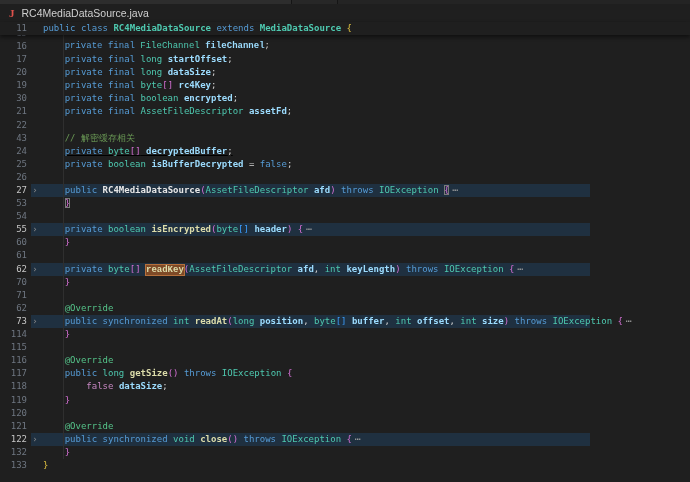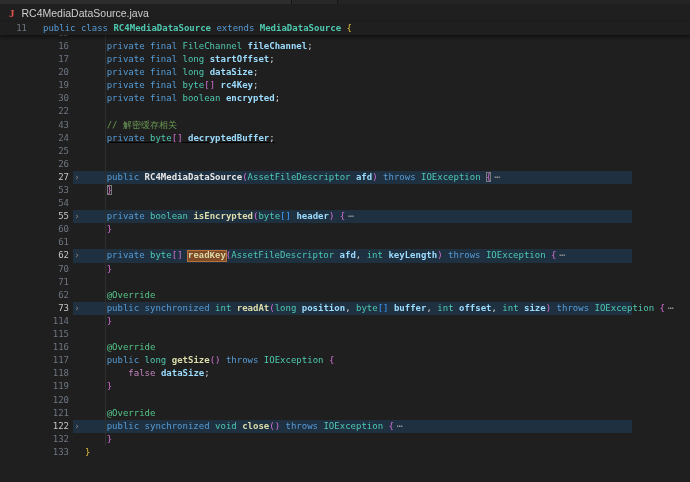--- a/index.html
+++ b/index.html
@@ -12,21 +12,21 @@
   .tabstrip .seg2{width:45px;background:var(--strip_seg2);}
   .tabstrip .seg3{flex:1;background:var(--strip_seg3);}
   
   .breadcrumb{position:absolute;top:4px;left:0;width:690px;height:18px;display:flex;
               align-items:center;background:var(--editor_bg);
               font-family:"Liberation Sans",sans-serif;}
   .jicon{margin-left:9px;color:var(--java_icon);font-weight:bold;font-size:11px;
          font-family:"Liberation Serif",serif;line-height:18px;}
   .fname{margin-left:7px;color:var(--breadcrumb_text);font-size:10.5px;}
   
-  .rows{position:absolute;top:26.9px;left:10px;width:590px;padding-left:32px;}
+  .rows{position:absolute;top:26.9px;left:0;width:590px;}
   .row{position:relative;height:13.1px;line-height:13.1px;font-size:9px;display:flex;}
   .band{position:absolute;left:31px;right:0;top:0;bottom:0;background:var(--line_highlight);}
   .num{position:relative;width:27px;flex:0 0 27px;text-align:right;color:var(--line_num);}
   .row.hl .num{color:var(--line_num_active);}
   .foldcol{position:relative;width:16px;flex:0 0 16px;text-align:center;
            color:var(--chevron);font-size:9px;}
   .code{position:relative;white-space:pre;}
   .guide{position:absolute;left:63px;top:0;bottom:0;width:1px;background:var(--guide);}
   .tok{white-space:pre;}
   .tok-k{color:var(--kw);} .tok-c{color:var(--ctrl);}
@@ -65,21 +65,21 @@
       <div class="row">
         <div class="num">15</div>
         <div class="foldcol"></div>
         <div class="guide"></div>
         <div class="code" style="padding-left: 21.68px;"></div>
       </div>
       <div class="row">
         <div class="num">16</div>
         <div class="foldcol"></div>
         <div class="guide"></div>
-        <div class="code" style="padding-left: 21.68px;"><span class="tok tok-k">private final </span><span class="tok tok-t">FileChannel</span><span class="tok tok-p"> </span><span class="tok tok-v">fileChannel</span><span class="tok tok-p">;</span></div>
+        <div class="code" style="padding-left: 21.68px; font-family: Liberation Mono, monospace;"><span class="tok tok-k">private final </span><span class="tok tok-t">FileChannel</span><span class="tok tok-p"> </span><span class="tok tok-v">fileChannel</span><span class="tok tok-p">;</span></div>
       </div>
       <div class="row">
         <div class="num">17</div>
         <div class="foldcol"></div>
         <div class="guide"></div>
         <div class="code" style="padding-left: 21.68px;"><span class="tok tok-k">private final </span><span class="tok tok-t">long</span><span class="tok tok-p"> </span><span class="tok tok-v">startOffset</span><span class="tok tok-p">;</span></div>
       </div>
       <div class="row">
         <div class="num">20</div>
         <div class="foldcol"></div>
@@ -92,20 +92,26 @@
         <div class="guide"></div>
         <div class="code" style="padding-left: 21.68px;"><span class="tok tok-k">private final </span><span class="tok tok-t">byte</span><span class="tok tok-b2">[]</span><span class="tok tok-p"> </span><span class="tok tok-v">rc4Key</span><span class="tok tok-p">;</span></div>
       </div>
       <div class="row">
         <div class="num">30</div>
         <div class="foldcol"></div>
         <div class="guide"></div>
         <div class="code" style="padding-left: 21.68px;"><span class="tok tok-k">private final </span><span class="tok tok-t">boolean</span><span class="tok tok-p"> </span><span class="tok tok-v">encrypted</span><span class="tok tok-p">;</span></div>
       </div>
       <div class="row">
+        <div class="num">21</div>
+        <div class="foldcol"></div>
+        <div class="guide"></div>
+        <div class="code" style="padding-left: 21.68px;"><span class="tok tok-k">private final </span><span class="tok tok-t">AssetFileDescriptor</span><span class="tok tok-p"> </span><span class="tok tok-v">assetFd</span><span class="tok tok-p">;</span></div>
+      </div>
+      <div class="row">
         <div class="num">22</div>
         <div class="foldcol"></div>
         <div class="guide"></div>
         <div class="code" style="padding-left: 21.68px;"></div>
       </div>
       <div class="row">
         <div class="num">43</div>
         <div class="foldcol"></div>
         <div class="guide"></div>
         <div class="code" style="padding-left: 21.68px;"><span class="tok tok-cm">// 解密缓存相关</span></div>
@@ -113,20 +119,21 @@
       <div class="row">
         <div class="num">24</div>
         <div class="foldcol"></div>
         <div class="guide"></div>
         <div class="code" style="padding-left: 21.68px; text-decoration: underline;"><span class="tok tok-k">private </span><span class="tok tok-t">byte</span><span class="tok tok-b2">[]</span><span class="tok tok-p"> </span><span class="tok tok-v">decryptedBuffer</span><span class="tok tok-p">;</span></div>
       </div>
       <div class="row">
         <div class="num">25</div>
         <div class="foldcol"></div>
         <div class="guide"></div>
+        <div class="code" style="padding-left: 21.68px;"><span class="tok tok-k">private </span><span class="tok tok-t">boolean</span><span class="tok tok-p"> </span><span class="tok tok-v">isBufferDecrypted</span><span class="tok tok-p"> = </span><span class="tok tok-k">false</span><span class="tok tok-p">;</span></div>
       </div>
       <div class="row">
         <div class="num">26</div>
         <div class="foldcol"></div>
         <div class="guide"></div>
         <div class="code" style="padding-left: 21.68px;"></div>
       </div>
       <div class="row hl">
         <div class="band"></div>
         <div class="num">27</div>

